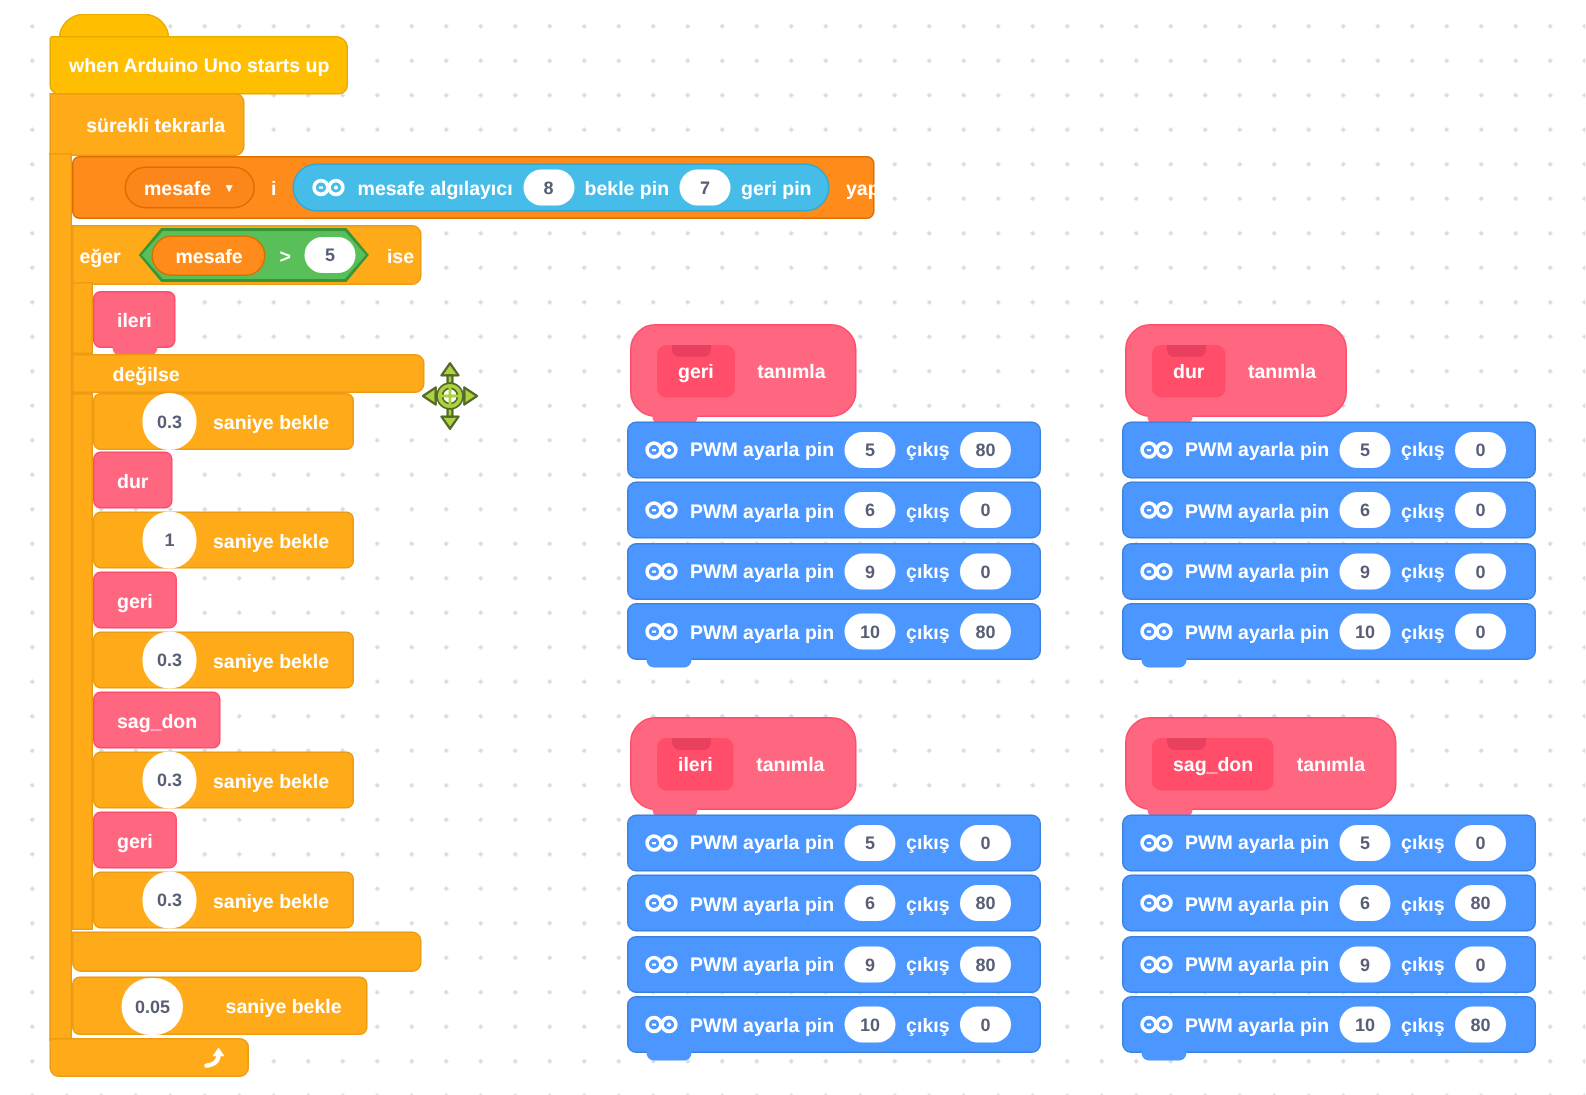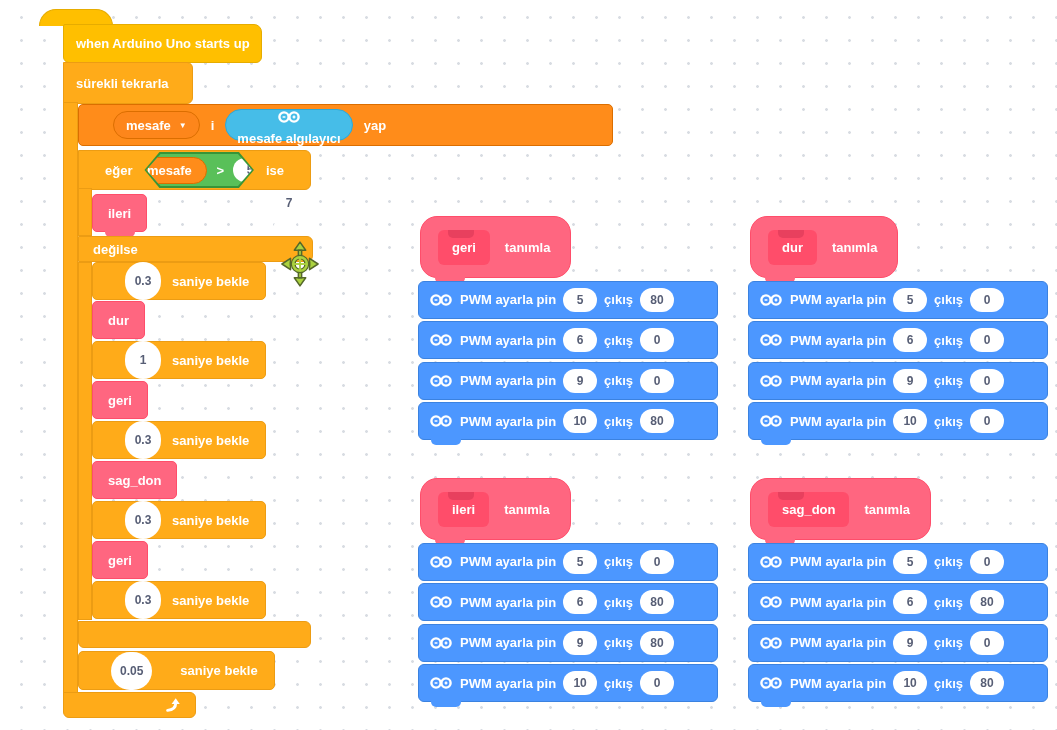--- a/index.html
+++ b/index.html
@@ -10,56 +10,55 @@
     background-color:#ffffff;
     background-image: radial-gradient(circle, #d8dce2 1.3px, transparent 1.5px);
     background-size: 23px 23px;
     background-position: 10px 6px;
   }
   .blk {
     position:absolute; display:flex; align-items:center;
     color:#fff; font-weight:bold; font-size:13px;
     border:1px solid transparent; border-radius:5px;
     white-space:nowrap;
-    margin-left:30px;
   }
   
   .yellow { background:#FFBF00; border-color:#E6AC00; }
   .orange { background:#FFAB19; border-color:#EC9C13; }
   .vorange { background:#FF8C1A; border-color:#DB6E00; }
   .pink   { background:#FF6680; border-color:#FF4D6A; }
 
   
   .hat-dome { position:absolute; left:39px; top:9px; width:74px; height:17px;
     background:#FFBF00; border:1px solid #E6AC00; border-bottom:none;
     border-radius:37px 37px 0 0; }
   .hat-main { left:33px; top:24px; width:199px; height:39px; padding:0 12px;
     border-radius:2px 8px 6px 6px; }
 
   
-  .c-top { border-radius:0 6px 6px 0; }
+  .c-top { border-radius:0 6px 6px 0;justify-content:flex-end; }
   .c-arm { position:absolute; border-radius:0; }
   .c-bottom { border-radius:0 6px 6px 6px; }
 
   .nub::after { content:""; position:absolute; bottom:-6px; left:12px;
     width:30px; height:7px; background:inherit; border-radius:0 0 5px 5px; }
 
   .oval { display:inline-flex; align-items:center; justify-content:center;
     background:#fff; color:#575E75; font-weight:bold; font-size:12px;
     min-width:36px; height:38px; padding:0 9px; border-radius:999px; }
   .oval.small { height:24px; min-width:34px; }
 
   .dropdown { display:inline-flex; align-items:center; gap:8px;
     background:#FD861B; border:1px solid #DB6E00; border-radius:14px;
     height:28px; padding:0 12px; color:#fff; font-weight:bold; font-size:13px; }
   .dd-arrow { font-size:8px; }
 
   .reporter { display:inline-flex; align-items:center; gap:7px;
     height:32px; padding:0 11px; border-radius:16px;
-    background:#46BDE8; border:1px solid #2FA8D5;flex-direction:column; }
+    background:#46BDE8; border:1px solid #2FA8D5; }
 
   .hex-outer { position:relative; width:172px; height:36px; background:#389438;
     clip-path: polygon(0% 50%, 15px 0%, calc(100% - 15px) 0%, 100% 50%, calc(100% - 15px) 100%, 15px 100%); }
   .hex-inner { position:absolute; inset:2px; background:#59C059;
     clip-path: polygon(0% 50%, 14px 0%, calc(100% - 14px) 0%, 100% 50%, calc(100% - 14px) 100%, 14px 100%);
     display:flex; align-items:center; justify-content:center; gap:9px; }
   .var-oval { display:inline-flex; align-items:center; justify-content:center;
     background:#FF8C1A; border:1px solid #DB6E00; border-radius:999px;
     height:27px; min-width:76px; padding:0 12px; color:#fff; font-weight:bold; font-size:13px; }
 
@@ -70,21 +69,21 @@
     background:#FF6680; border:1px solid #FF4D6A; border-radius:17px;
     color:#fff; font-weight:bold; font-size:13px; }
   .def-hat::after { content:""; position:absolute; bottom:-6px; left:14px;
     width:30px; height:7px; background:#FF6680; border-radius:0 0 5px 5px; }
   .proto { position:relative; display:inline-flex; align-items:center;
     background:#FF4D6A; border-radius:6px; padding:10px 14px;
     color:#fff; font-weight:bold; font-size:13px; }
   .proto::before { content:""; position:absolute; top:0; left:10px;
     width:26px; height:8px; background:#E8405E; border-radius:0 0 5px 5px; }
   .pwm-row { position:relative; display:flex; align-items:center; gap:7px;
-    width:300px; height:38px; margin-top:2.5px; padding:0 10px;
+    width:276px; height:38px; margin-top:2.5px; padding:0 10px;
     background:#4C97FF; border:1px solid #3B82E0; border-radius:6px;
     color:#fff; font-weight:bold; font-size:13px; }
   .pwm-row.last::after { content:""; position:absolute; bottom:-6px; left:12px;
     width:30px; height:7px; background:#4C97FF; border-radius:0 0 5px 5px; }
 
   .inf-icon { display:inline-flex; flex:none; }
   .lbl { display:inline-block; }
 </style>
 </head>
 <body>
@@ -125,38 +124,38 @@
       </span>
       <span class="lbl">mesafe algılayıcı</span>
       <span class="oval small">8</span>
       <span class="lbl">bekle pin</span>
       <span class="oval small">7</span>
       <span class="lbl">geri pin</span>
     </span>
     <span class="lbl">yap</span>
   </div>
 
-  <div class="blk orange c-top" style="left:48px; top:150px; width:233px; height:40px; padding:0 26px; gap:12px;">
+  <div class="blk orange c-top" style="left:48px; top:150px; width:233px; height:40px; padding:0 4px; gap:12px;">
     <span class="lbl">eğer</span>
     <span class="hex-outer">
       <span class="hex-inner">
         <span class="var-oval">mesafe</span>
         <span class="lbl">&gt;</span>
         <span class="oval small">5</span>
       </span>
     </span>
     <span class="lbl">ise</span>
   </div>
   <div class="blk orange c-arm" style="left:48px; top:188px; width:14px; height:48px;"></div>
 
   <div class="blk pink nub" style="left:62px; top:194px; height:38px; padding:0 15px;">
     <span class="lbl">ileri</span>
   </div>
 
-  <div class="blk orange" style="left:48px; top:236px; width:235px; height:26px; padding:0 14px; border-radius:0 6px 6px 0;">
+  <div class="blk orange" style="left:48px; top:236px; width:235px; height:26px; padding:0 26px; border-radius:0 6px 6px 0;">
     <span class="lbl">değilse</span>
   </div>
   <div class="blk orange c-arm" style="left:48px; top:262px; width:14px; height:358px;"></div>
 
   <div class="blk orange" style="left:62px; top:262px; height:38px; padding:0 16px 0 32px; gap:11px;">
     <span class="oval">0.3</span>
     <span class="lbl">saniye bekle</span>
   </div>
   <div class="blk pink" style="left:62px; top:301px; height:38px; padding:0 15px;">
     <span class="lbl">dur</span>

